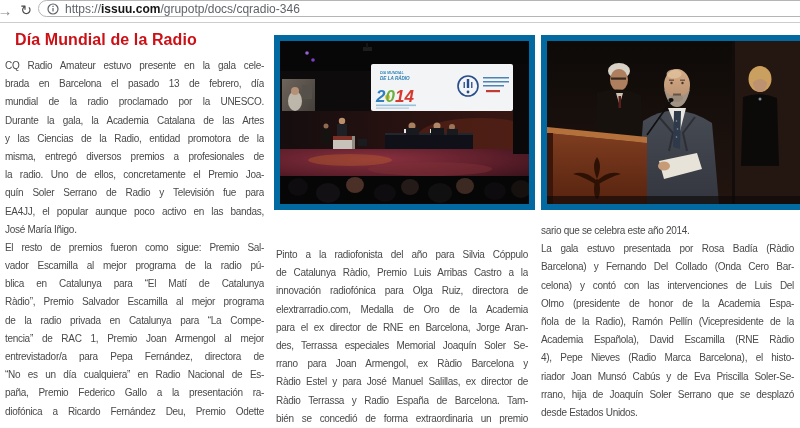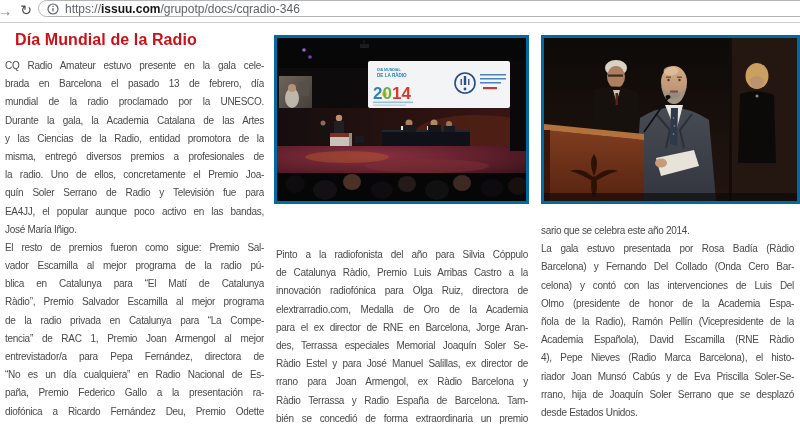--- a/index.html
+++ b/index.html
@@ -19,21 +19,21 @@
   .doc{position:absolute;top:23px;left:0;width:800px;height:405px;background:#fff;}
   .title{position:absolute;left:5px;top:7px;font-size:16px;font-weight:bold;color:#cc1016;line-height:20px;letter-spacing:0.1px;margin-left:10px;}
 
   .col{position:absolute;}
   #col1{left:5px;top:34px;width:259px;}
   #col2{left:276px;top:199px;width:252px;margin-top:24px;}
   #col3{left:541px;top:199px;width:253px;}
   .ln{font-size:10px;line-height:18.2px;height:18.2px;color:#4a4a4a;letter-spacing:-0.3px;text-align:justify;text-align-last:justify;overflow:hidden;white-space:nowrap;}
   .ln.end{text-align-last:left;}
 
-  .photo{position:absolute;top:12px;border:3px solid #0369a1;box-sizing:content-box;background:#0d0b0c;}
+  .photo{position:absolute;top:12px;border:6px solid #0369a1;box-sizing:content-box;background:#0d0b0c;font-style:italic;}
   #photo-stage{left:274px;width:249px;height:163px;}
   #photo-speaker{left:541px;width:253px;height:163px;}
   .photo svg{display:block;}
 </style>
 </head>
 <body>
 
 <div class="chrome">
   <div class="nav-btn fwd">
     <span>→</span>
@@ -246,22 +246,22 @@
       </div>
   </div>
   <div class="col" id="col2">
     <div class="para">
         <div class="ln">Pinto a la radiofonista del año para Silvia Cóppulo</div>
         <div class="ln">de Catalunya Ràdio, Premio Luis Arribas Castro a la</div>
         <div class="ln">innovación radiofónica para Olga Ruiz, directora de</div>
         <div class="ln">elextrarradio.com, Medalla de Oro de la Academia</div>
         <div class="ln">para el ex director de RNE en Barcelona, Jorge Aran-</div>
         <div class="ln">des, Terrassa especiales Memorial Joaquín Soler Se-</div>
+        <div class="ln">rrano para Joan Armengol, ex Ràdio Barcelona y</div>
         <div class="ln">Ràdio Estel y para José Manuel Salillas, ex director de</div>
-        <div class="ln">rrano para Joan Armengol, ex Ràdio Barcelona y</div>
         <div class="ln">Ràdio Terrassa y Radio España de Barcelona. Tam-</div>
         <div class="ln">bién se concedió de forma extraordinaria un premio</div>
         <div class="ln">a Ràdio Barcelona Cadena SER por su 90 aniver-</div>
       </div>
   </div>
   <div class="col" id="col3">
     <div class="para">
         <div class="ln end">sario que se celebra este año 2014.</div>
       </div>
     <div class="para">

